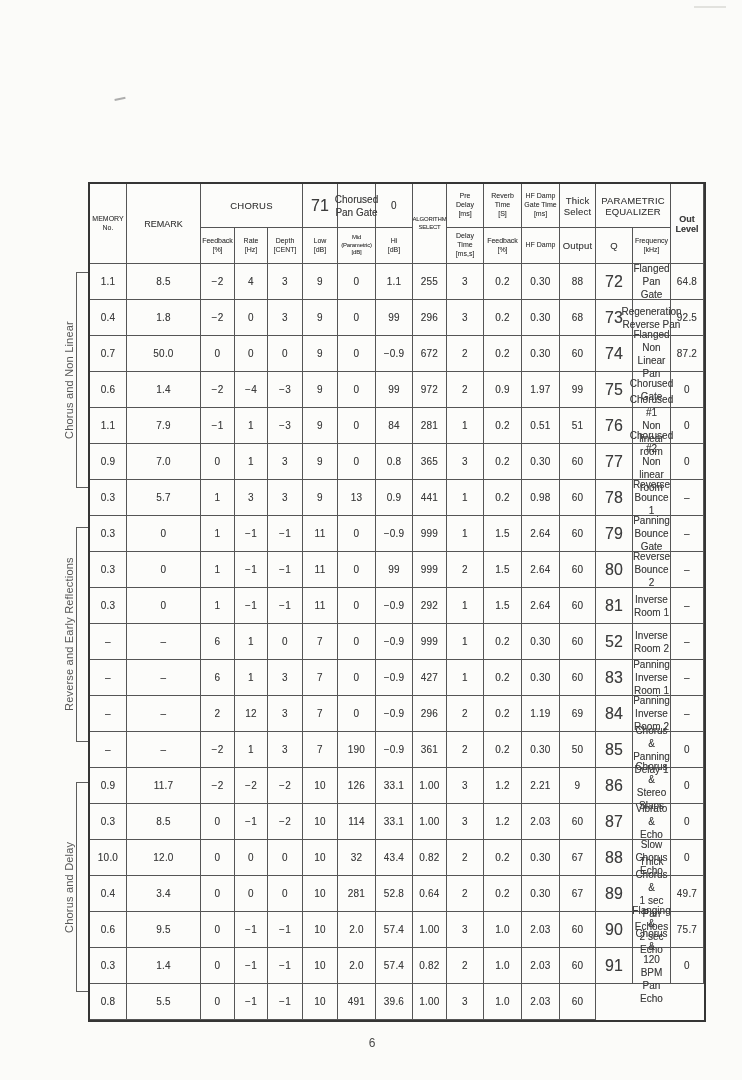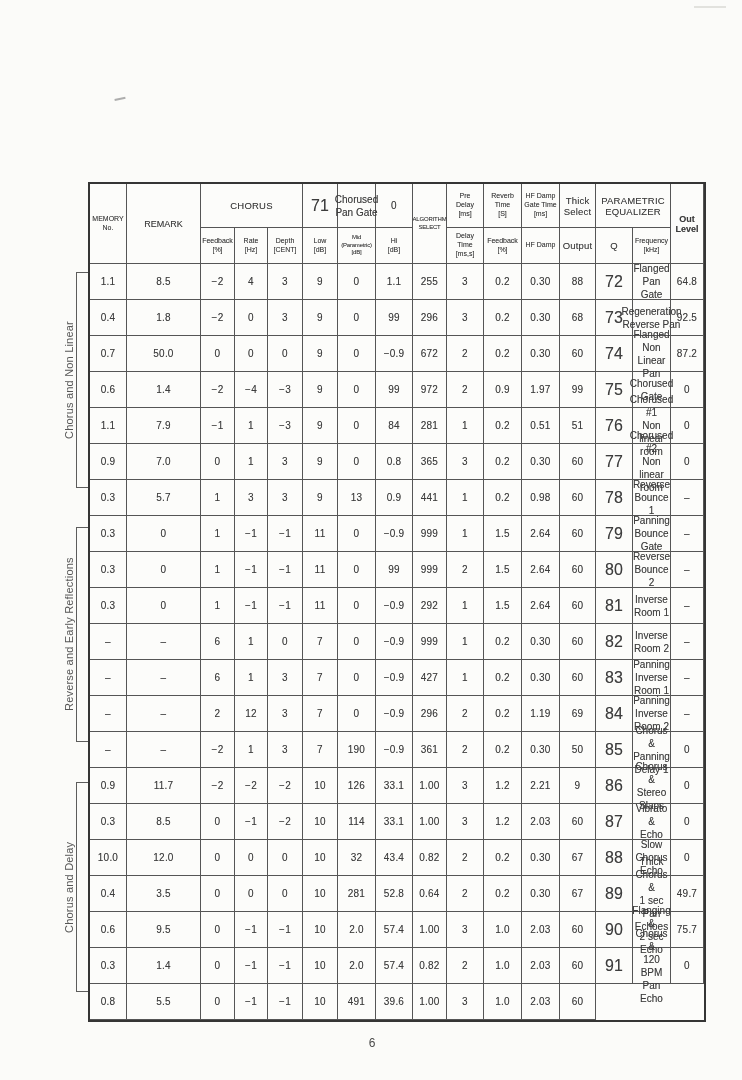--- a/index.html
+++ b/index.html
@@ -330,21 +330,21 @@
       <div class="g v-cell">1</div>
       <div class="g v-cell">0</div>
       <div class="g v-cell">7</div>
       <div class="g v-cell">0</div>
       <div class="g v-cell">−0.9</div>
       <div class="g v-cell">999</div>
       <div class="g v-cell">1</div>
       <div class="g v-cell">0.2</div>
       <div class="g v-cell">0.30</div>
       <div class="g v-cell">60</div>
-      <div class="g mem-cell">82</div>
+      <div class="g mem-cell">52</div>
       <div class="g remark-cell">Inverse
 Room 2</div>
       <div class="g v-cell">–</div>
       <div class="g v-cell">–</div>
       <div class="g v-cell">–</div>
       <div class="g v-cell">6</div>
       <div class="g v-cell">1</div>
       <div class="g v-cell">3</div>
       <div class="g v-cell">7</div>
       <div class="g v-cell">0</div>
@@ -437,21 +437,21 @@
       <div class="g v-cell">0.82</div>
       <div class="g v-cell">2</div>
       <div class="g v-cell">0.2</div>
       <div class="g v-cell">0.30</div>
       <div class="g v-cell">67</div>
       <div class="g mem-cell">88</div>
       <div class="g remark-cell">Slow Chorus
 Echo</div>
       <div class="g v-cell">0</div>
       <div class="g v-cell">0.4</div>
-      <div class="g v-cell">3.5</div>
+      <div class="g v-cell">3.4</div>
       <div class="g v-cell">0</div>
       <div class="g v-cell">0</div>
       <div class="g v-cell">0</div>
       <div class="g v-cell">10</div>
       <div class="g v-cell">281</div>
       <div class="g v-cell">52.8</div>
       <div class="g v-cell">0.64</div>
       <div class="g v-cell">2</div>
       <div class="g v-cell">0.2</div>
       <div class="g v-cell">0.30</div>

